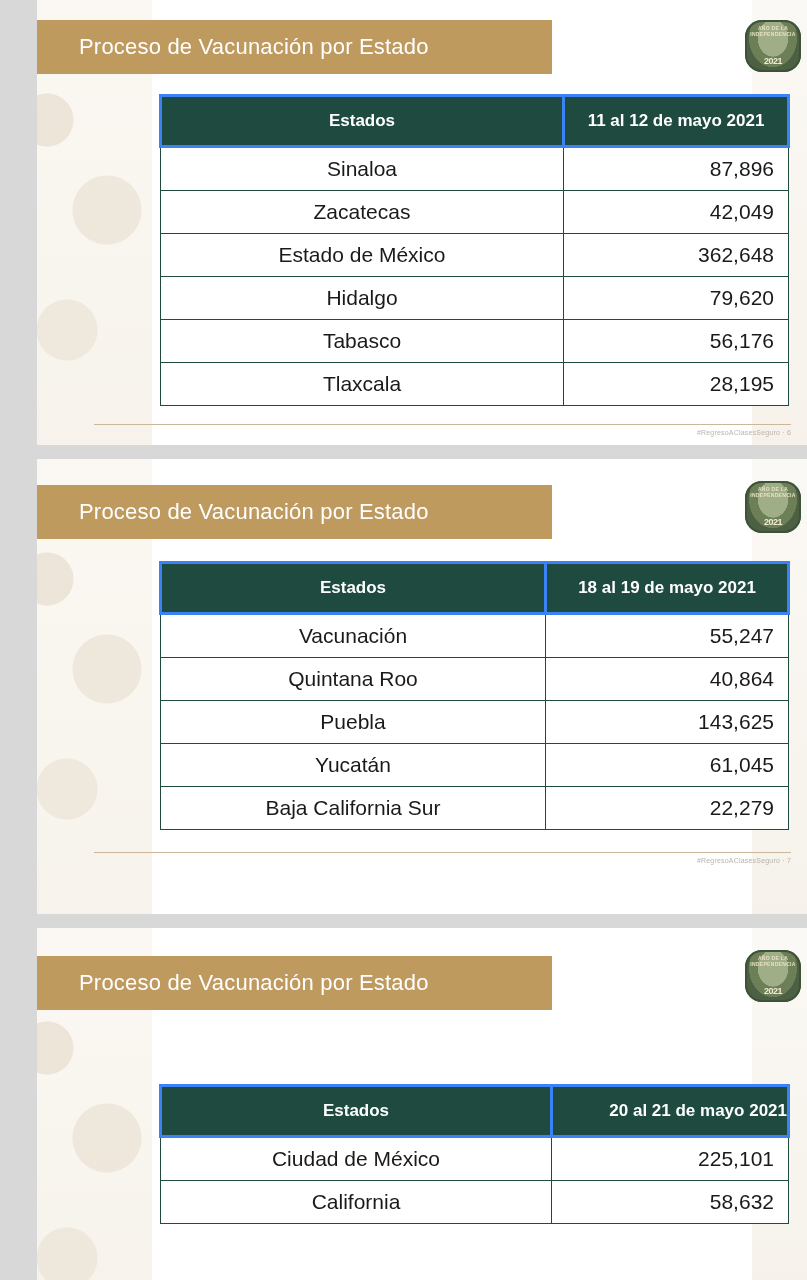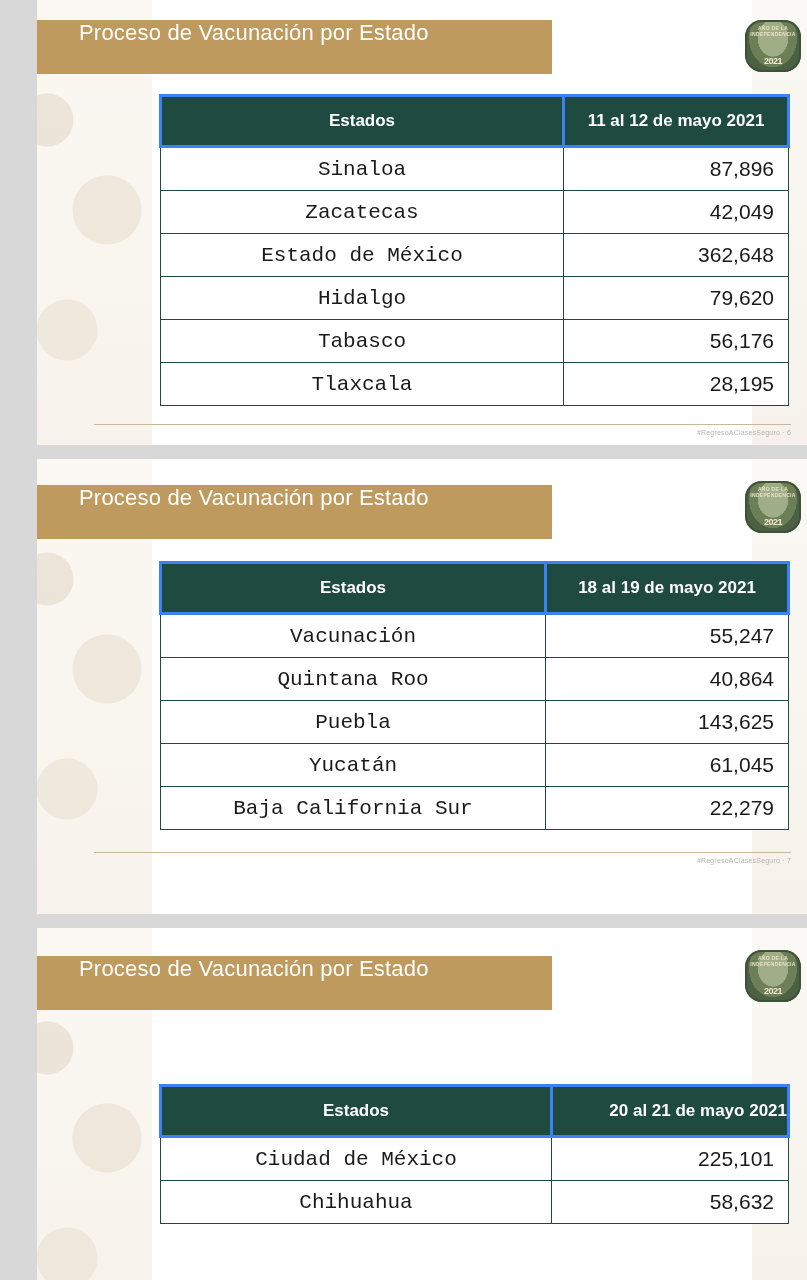--- a/index.html
+++ b/index.html
@@ -53,21 +53,21 @@
     background: linear-gradient(180deg,#fbf9f5 0%, #f6f2eb 100%);
     pointer-events: none;
   }
   .title-bar {
     position: relative;
     margin: 0;
     background: #bf9a5f;
     color: #ffffff;
     height: 54px;
     display: flex;
-    align-items: flex-start;
+    align-items: center;
     padding-left: 42px;
     width: 515px;
     box-sizing: border-box;
     font-size: 22px;
     letter-spacing: .2px;
   }
   .logo {
     position: absolute;
     right: 6px;
     width: 56px;
@@ -116,21 +116,20 @@
   }
   table.vac td {
     font-size: 21px;
     color: #1a1a1a;
     border: 1px solid #1f4a3f;
     padding: 9px 14px;
     background: #ffffff;
   }
   table.vac td.state {
     text-align: center;
-    font-family: Liberation Mono, monospace;
   }
   table.vac td.num {
     text-align: right;
     margin-left: 36px;
   }
   .footer-line {
     position: relative;
     z-index: 2;
     height: 1px;
     background: #cbb79a;
@@ -278,21 +277,21 @@
             <th style="width:388px;">Estados</th>
             <th style="width:234px;text-align:right;">20 al 21 de mayo 2021</th>
           </tr>
         </thead>
         <tbody>
           <tr>
             <td class="state">Ciudad de México</td>
             <td class="num">225,101</td>
           </tr>
           <tr>
-            <td class="state">Chihuahua</td>
+            <td class="state">California</td>
             <td class="num">58,632</td>
           </tr>
         </tbody>
       </table>
     </div>
   </div>
 
 </div>
 
 </body></html>

